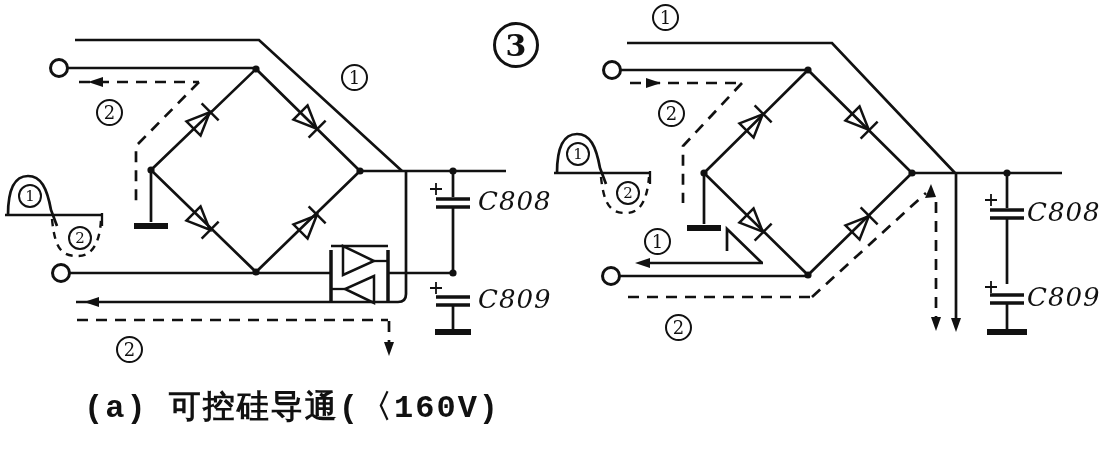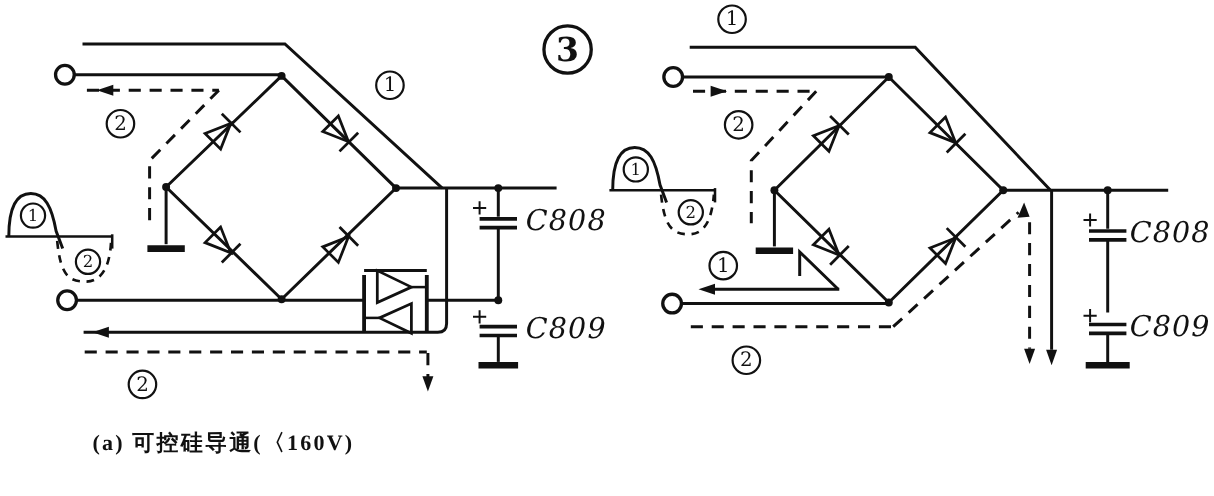--- a/index.html
+++ b/index.html
@@ -14,21 +14,21 @@
     display:flex;align-items:center;justify-content:center;
     font-size:18px;font-family:"DejaVu Serif", serif;background:transparent;box-sizing:border-box;
   }
   .cnum-sm{width:24px;height:24px;font-size:15px;border-width:2px;}
   .fignum{
     position:absolute;width:46px;height:46px;border:3px solid #111;border-radius:50%;
     display:flex;align-items:center;justify-content:center;
     font-size:30px;font-weight:bold;font-family:"DejaVu Serif", serif;box-sizing:border-box;
   }
   .cap-label{font-size:26px;letter-spacing:1px;font-style:italic;}
-  .caption{font-size:20px;font-weight:bold;letter-spacing:2px;font-family:Liberation Serif, serif;text-align:right;}
+  .caption{font-size:32px;font-weight:bold;letter-spacing:2px;font-family:Liberation Mono, monospace;text-align:right;}
   .wire{stroke:#111;fill:none;stroke-width:2.7;}
   .thin{stroke-width:2.3;}
   .dash{stroke-dasharray:11,8;}
   .dash2{stroke-dasharray:7,6;stroke-width:2.4;}
   .bar{stroke:#111;stroke-width:3.5;}
   .plate{stroke:#111;stroke-width:3.4;}
   .gnd{stroke:#111;stroke-width:6;}
   .dot{fill:#111;stroke:none;}
   .ah{fill:#111;stroke:none;}
   .term{stroke:#111;stroke-width:3;fill:#fff;}

